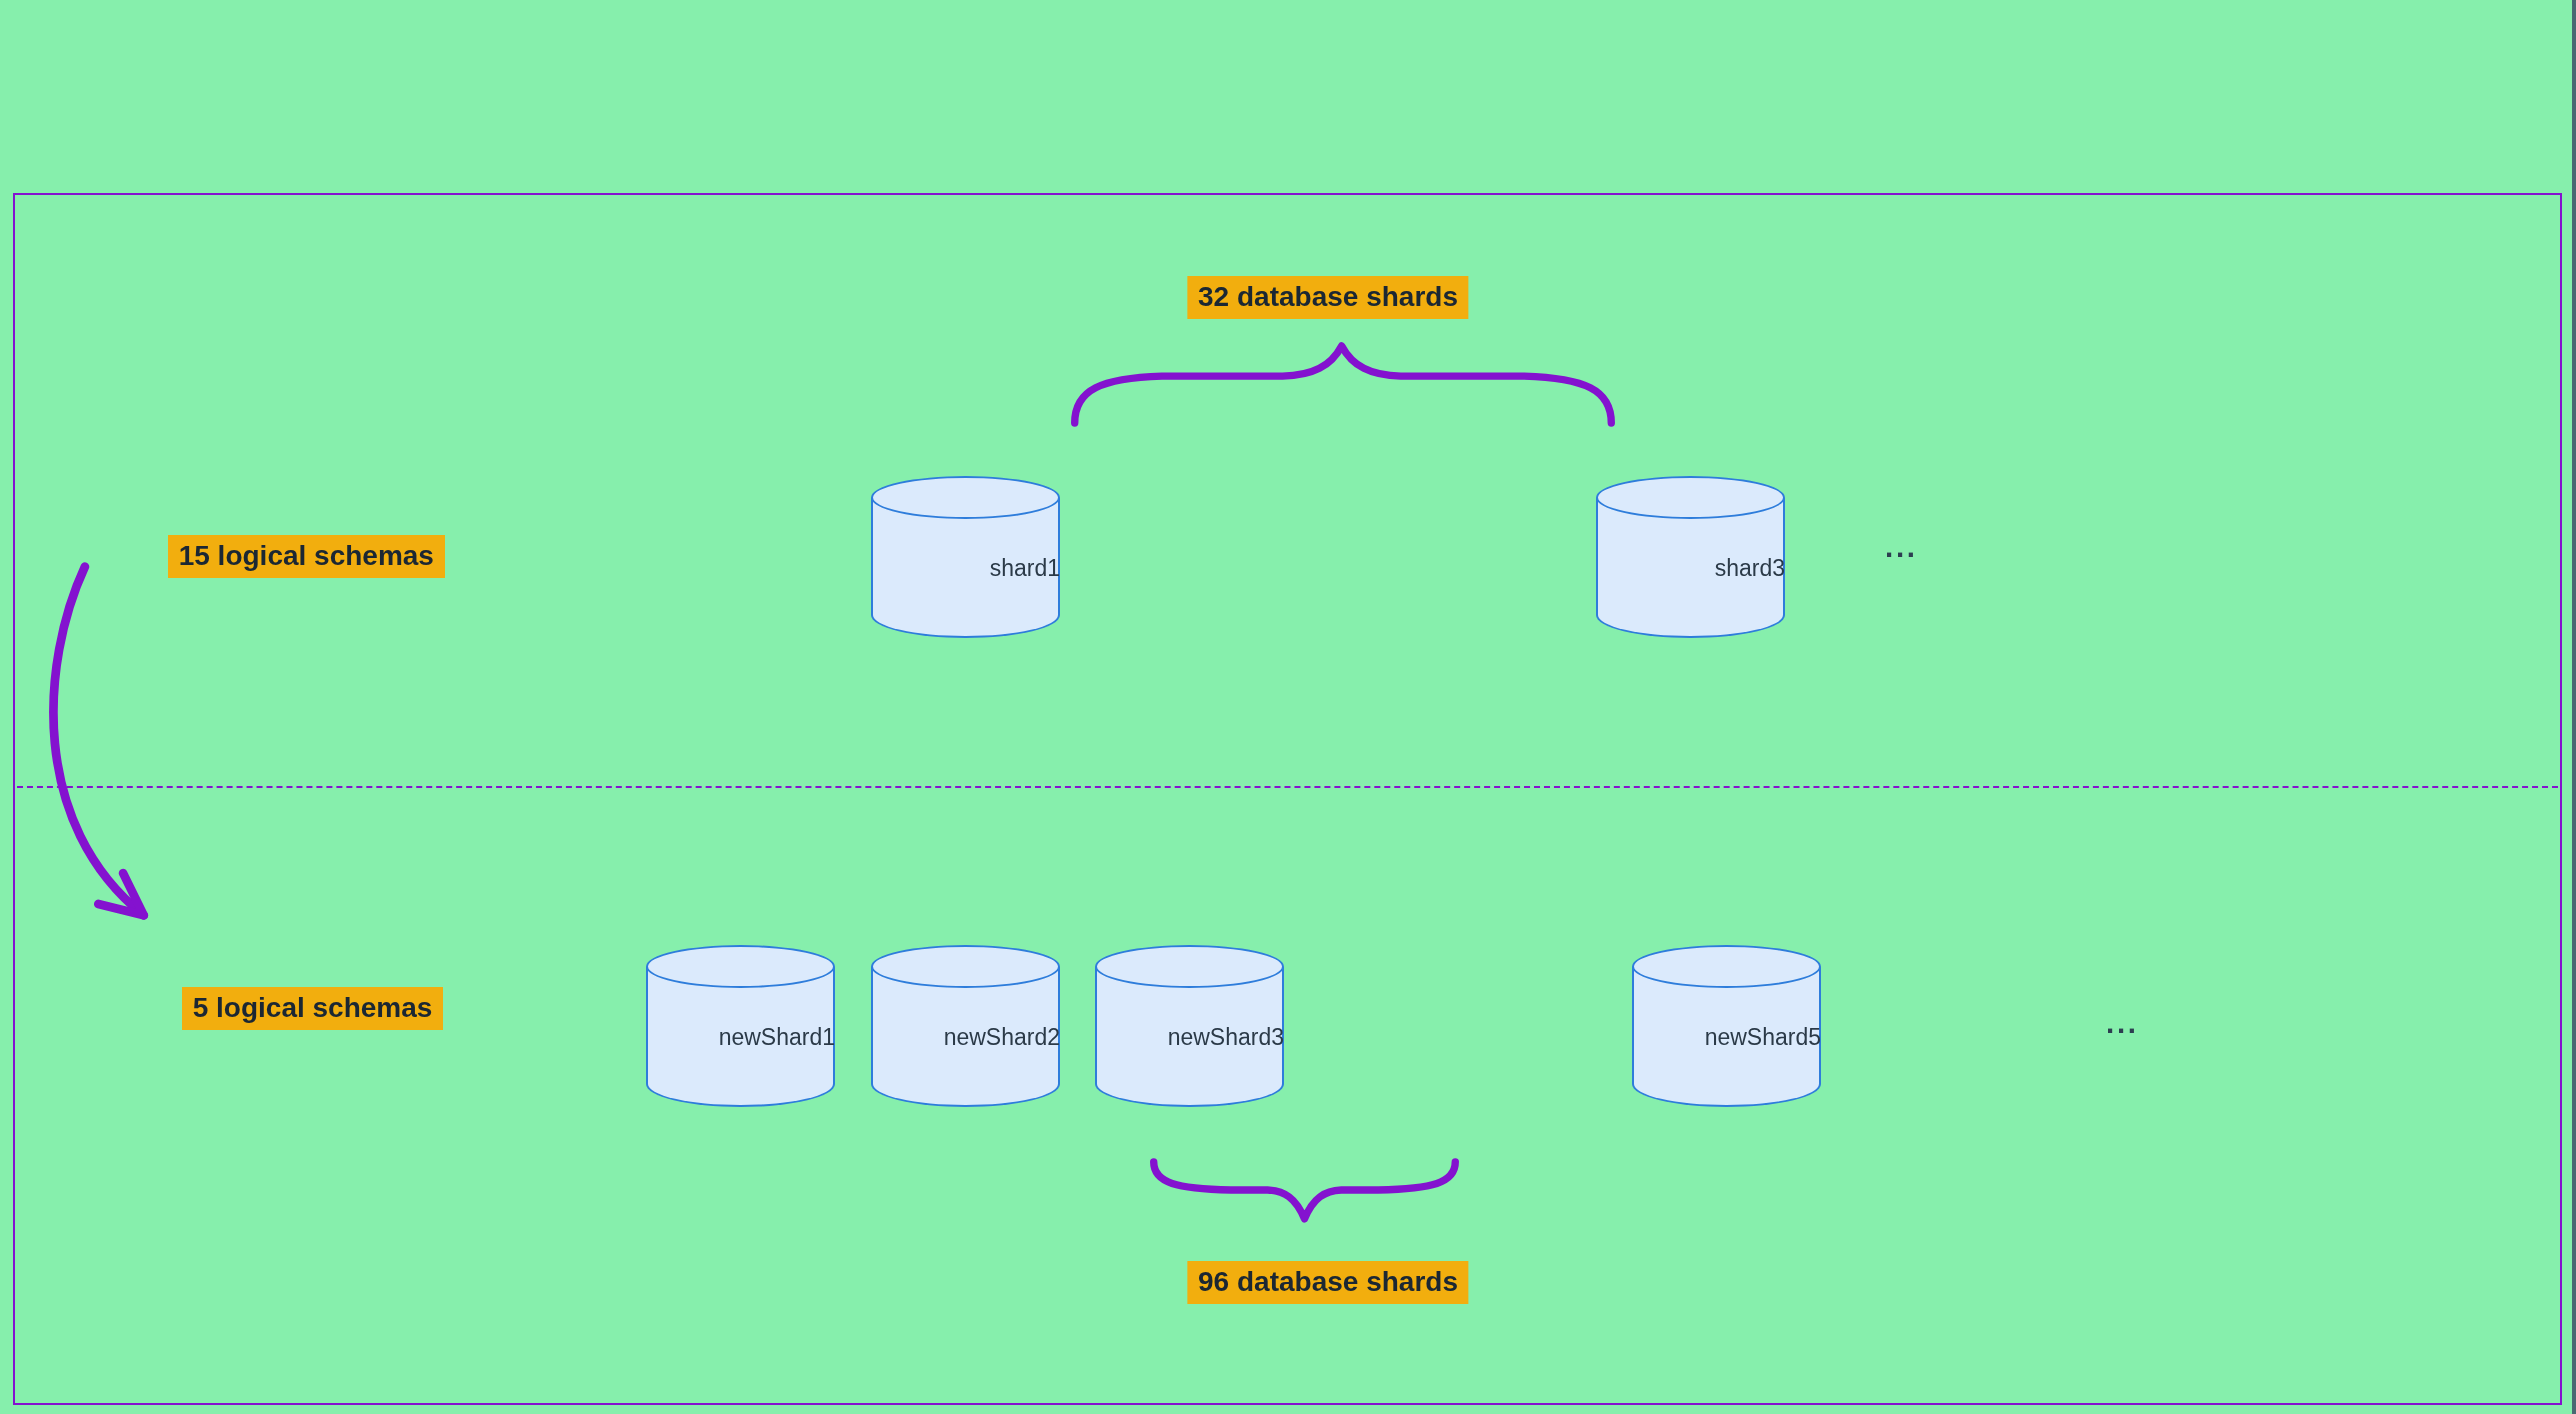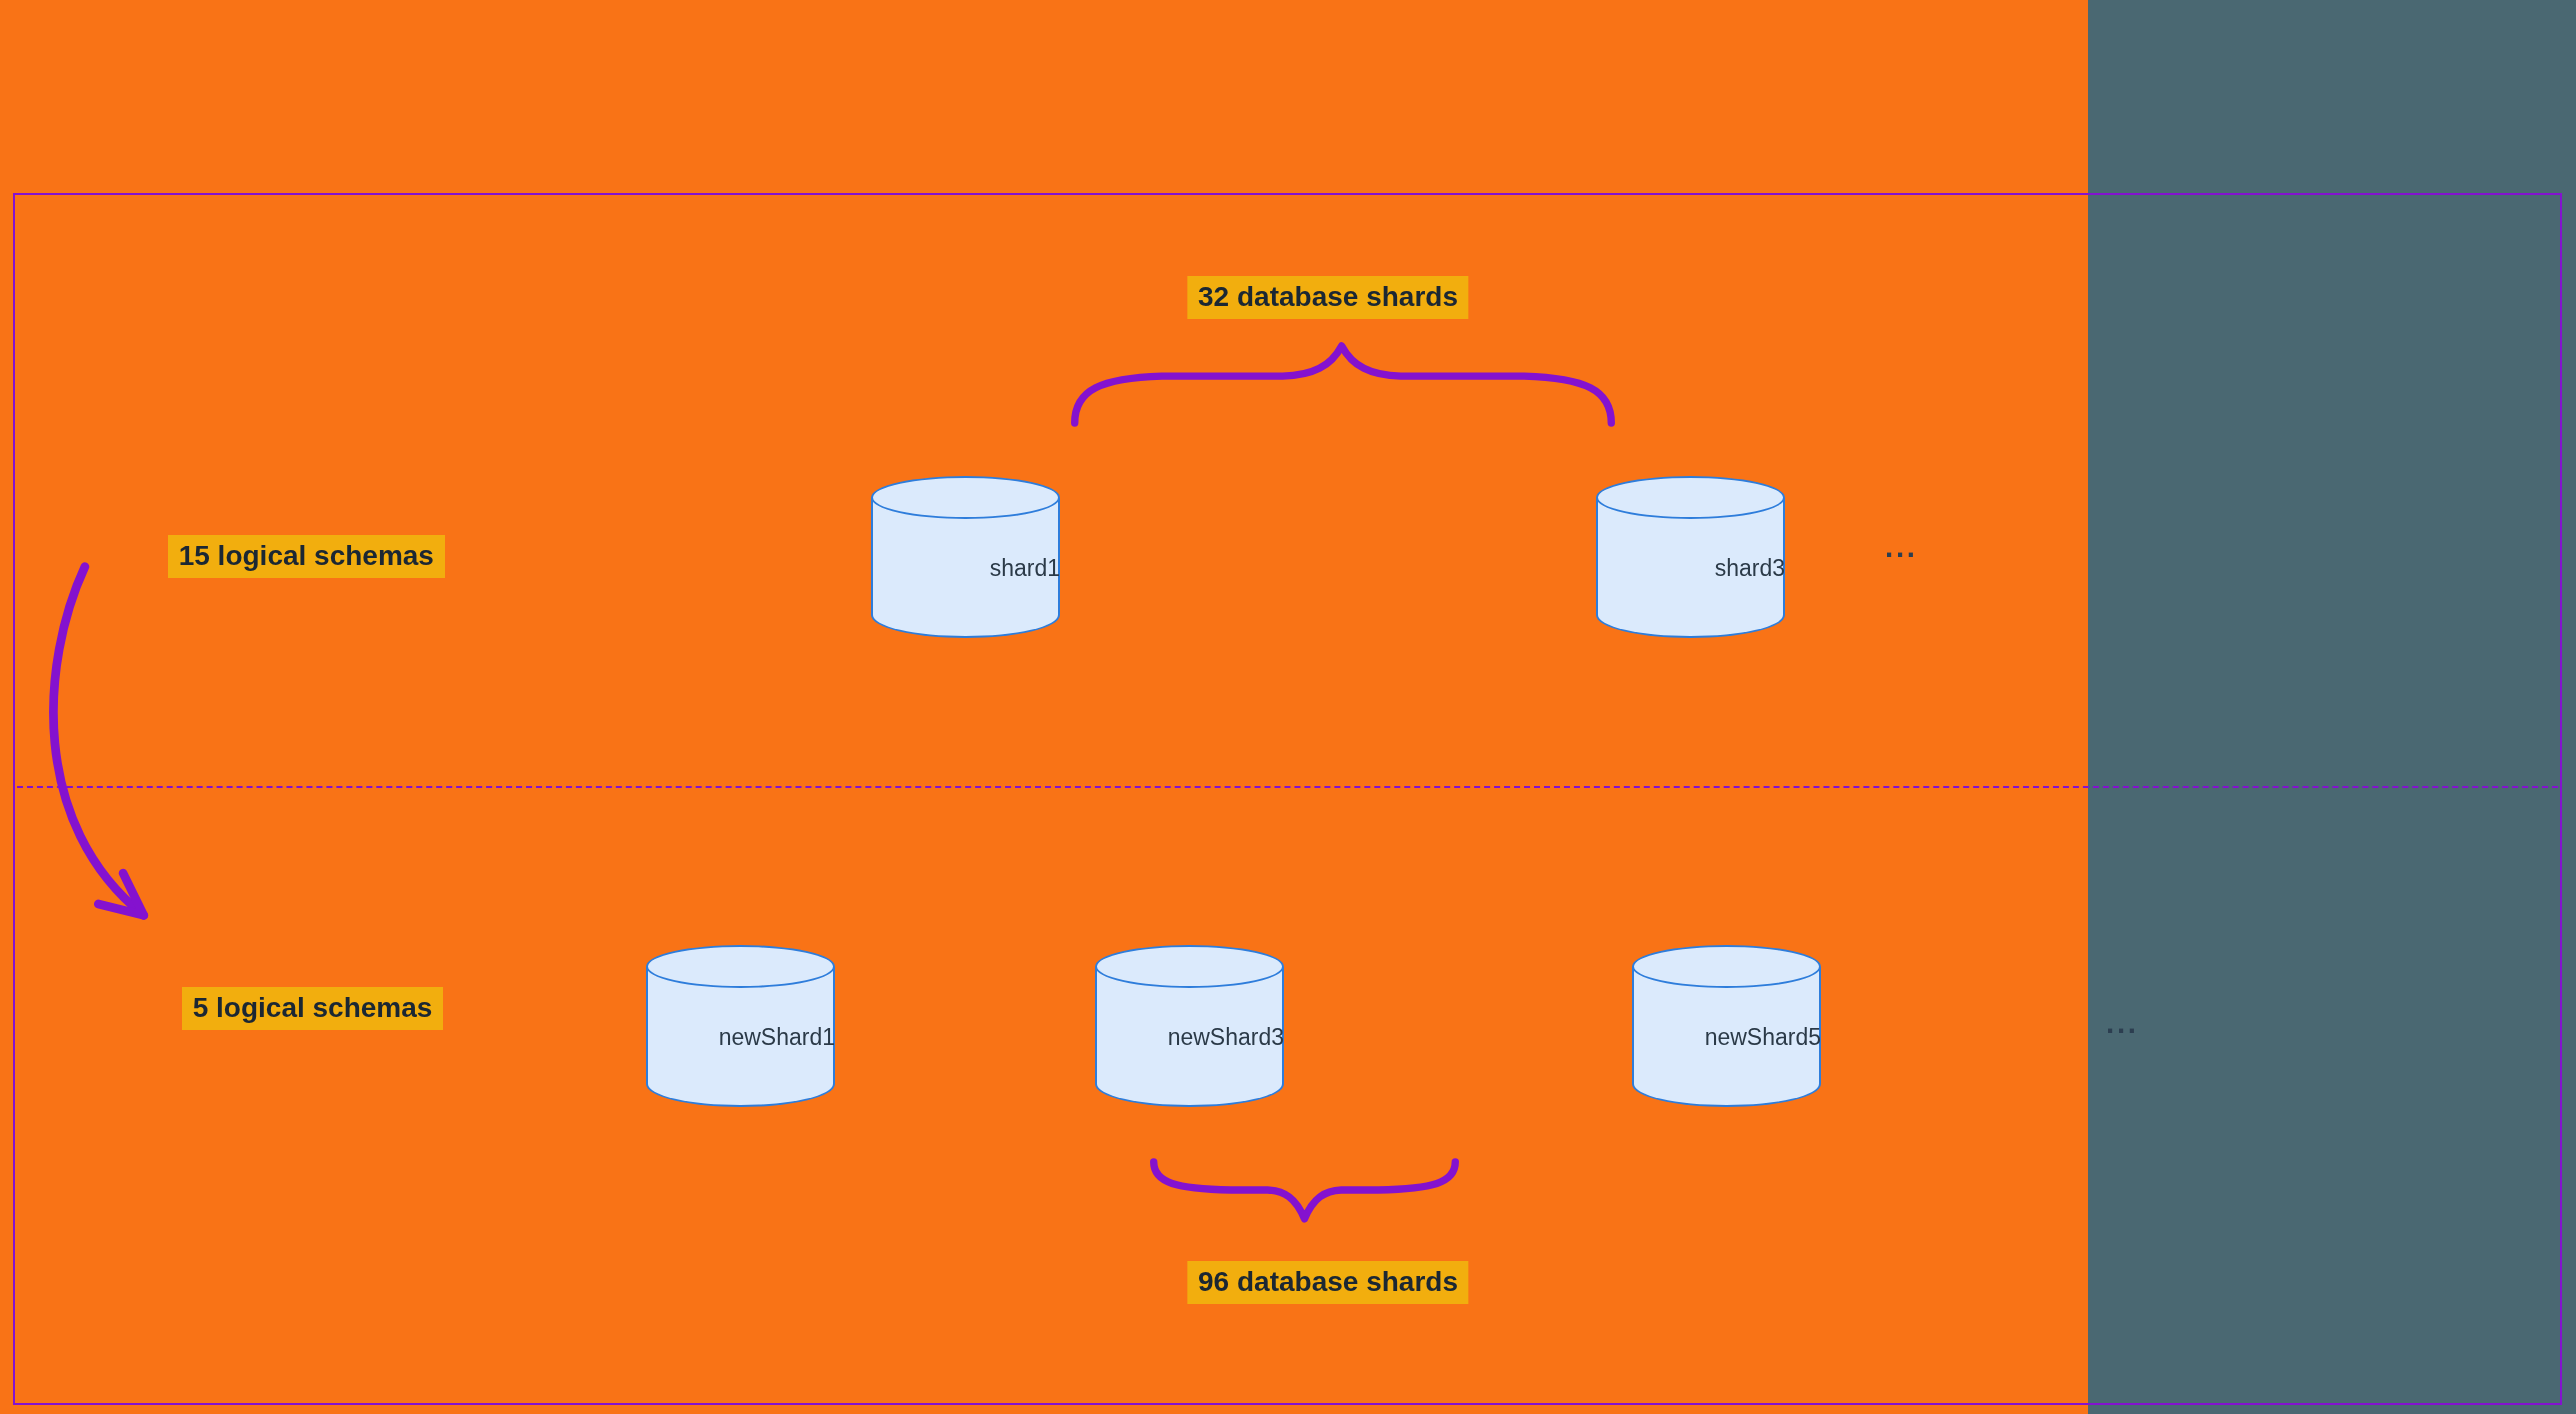--- a/index.html
+++ b/index.html
@@ -2,21 +2,21 @@
 <html style="font-size:10.7px"><head>
 <meta charset="utf-8">
 <style>
   * { box-sizing: border-box; margin: 0; padding: 0; }
   html, body {
     width: 2576px; height: 1415px;
     background: #4a6872;
     font-family: "Liberation Sans", sans-serif;
     overflow: hidden;
   }
-  .stage { position: relative; width: 2088px; height: 1415px; background: #f97316; }
+  .stage { position: relative; width: 2572px; height: 1415px; background: #86efac; }
 
   .boundary {
     position: absolute;
     left: 13.4px; top: 193px;
     width: 2549px; height: 1212px;
     border: 2.7px solid #8412cf;
   }
   .divider {
     position: absolute;
     left: 17.4px; top: 786px;
@@ -114,20 +114,25 @@
 
   <span class="dots" style="left:1885px; top:530px;">...</span>
 
   <div class="tag" style="left:182px; top:987px;">5 logical schemas</div>
 
   <div class="cyl" style="left:646px; top:945px;">
     <div class="cyl-top"></div>
     <div class="cyl-body"></div>
     <div class="cyl-label">newShard1</div>
   </div>
+  <div class="cyl" style="left:871px; top:945px;">
+    <div class="cyl-top"></div>
+    <div class="cyl-body"></div>
+    <div class="cyl-label">newShard2</div>
+  </div>
   <div class="cyl" style="left:1095px; top:945px;">
     <div class="cyl-top"></div>
     <div class="cyl-body"></div>
     <div class="cyl-label">newShard3</div>
   </div>
   <div class="cyl" style="left:1632px; top:945px;">
     <div class="cyl-top"></div>
     <div class="cyl-body"></div>
     <div class="cyl-label">newShard5</div>
   </div>

